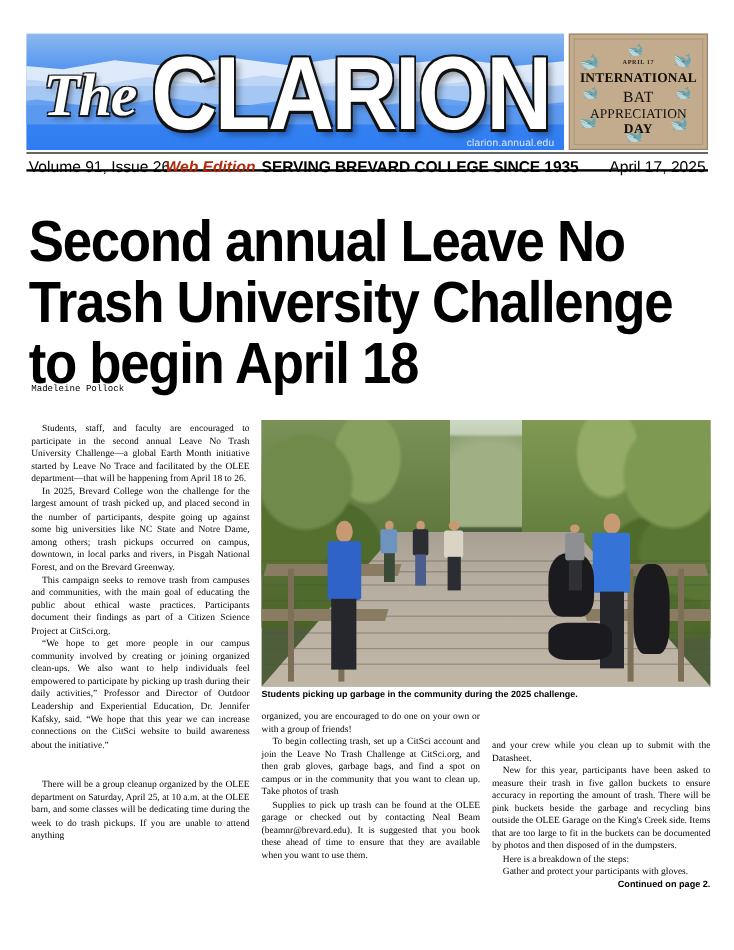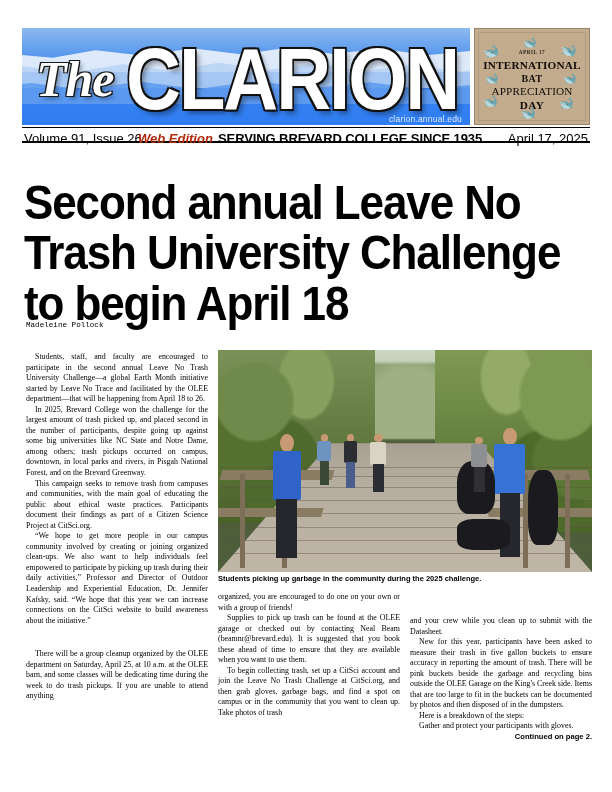--- a/index.html
+++ b/index.html
@@ -129,21 +129,21 @@
   }
   .bat-lines {
     position: absolute;
     left: 0; right: 0; top: 30px;
     text-align: center;
     font-family: "Liberation Serif", serif;
     color: #120d08;
     line-height: 1.22;
   }
   .bat-l1 { font-size: 11.2px; font-weight: bold; letter-spacing: .2px; }
-  .bat-l2 { font-size: 10px; font-weight: bold; letter-spacing: .4px; }
+  .bat-l2 { font-size: 13px; font-weight: normal; letter-spacing: .4px; }
   .bat-l3 { font-size: 11.2px; font-weight: normal; letter-spacing: .1px; }
   .bat-l4 { font-size: 11.2px; font-weight: bold; letter-spacing: .4px; }
   .bat {
     position: absolute;
     font-size: 13px;
     line-height: 1;
     color: #1a1208;
   }
 
   
@@ -409,22 +409,22 @@
   <div class="col col1">
     <p>Students, staff, and faculty are encouraged to participate in the second annual Leave No Trash University Challenge—a global Earth Month initiative started by Leave No Trace and facilitated by the OLEE department—that will be happening from April 18 to 26.</p>
     <p>In 2025, Brevard College won the challenge for the largest amount of trash picked up, and placed second in the number of participants, despite going up against some big universities like NC State and Notre Dame, among others; trash pickups occurred on campus, downtown, in local parks and rivers, in Pisgah National Forest, and on the Brevard Greenway.</p>
     <p>This campaign seeks to remove trash from campuses and communities, with the main goal of educating the public about ethical waste practices. Participants document their findings as part of a Citizen Science Project at CitSci.org.</p>
     <p>“We hope to get more people in our campus community involved by creating or joining organized clean-ups. We also want to help individuals feel empowered to participate by picking up trash during their daily activities,” Professor and Director of Outdoor Leadership and Experiential Education, Dr. Jennifer Kafsky, said. “We hope that this year we can increase connections on the CitSci website to build awareness about the initiative.”</p>
     <p style="margin-top:23px;">There will be a group cleanup organized by the OLEE department on Saturday, April 25, at 10 a.m. at the OLEE barn, and some classes will be dedicating time during the week to do trash pickups. If you are unable to attend anything</p>
   </div>
 
   <div class="col col2">
     <p class="noind">organized, you are encouraged to do one on your own or with a group of friends!</p>
+    <p>To begin collecting trash, set up a CitSci account and join the Leave No Trash Challenge at CitSci.org, and then grab gloves, garbage bags, and find a spot on campus or in the community that you want to clean up. Take photos of trash</p>
     <p>Supplies to pick up trash can be found at the OLEE garage or checked out by contacting Neal Beam (beamnr@brevard.edu). It is suggested that you book these ahead of time to ensure that they are available when you want to use them.</p>
-    <p>To begin collecting trash, set up a CitSci account and join the Leave No Trash Challenge at CitSci.org, and then grab gloves, garbage bags, and find a spot on campus or in the community that you want to clean up. Take photos of trash</p>
   </div>
 
   <div class="col col3">
     <p class="noind">and your crew while you clean up to submit with the Datasheet.</p>
     <p>New for this year, participants have been asked to measure their trash in five gallon buckets to ensure accuracy in reporting the amount of trash. There will be pink buckets beside the garbage and recycling bins outside the OLEE Garage on the King's Creek side. Items that are too large to fit in the buckets can be documented by photos and then disposed of in the dumpsters.</p>
     <p>Here is a breakdown of the steps:</p>
     <p>Gather and protect your participants with gloves.</p>
     <p class="cont">Continued on page 2.</p>
   </div>
 

